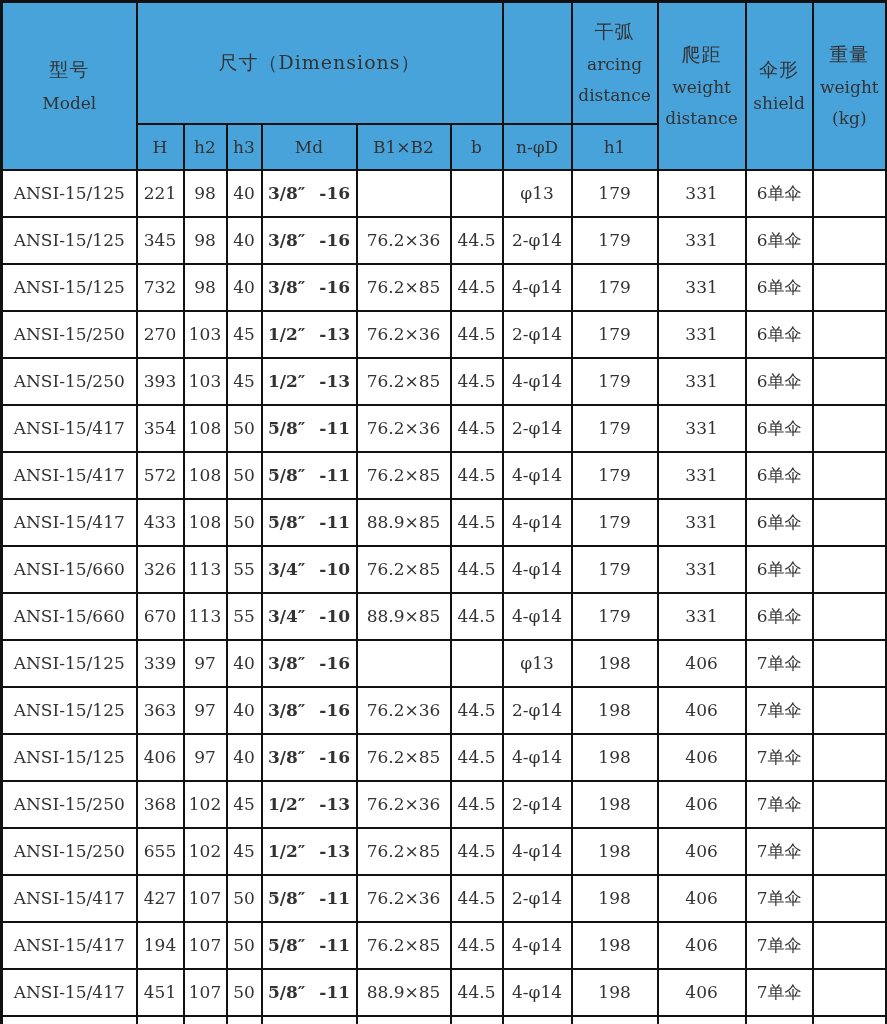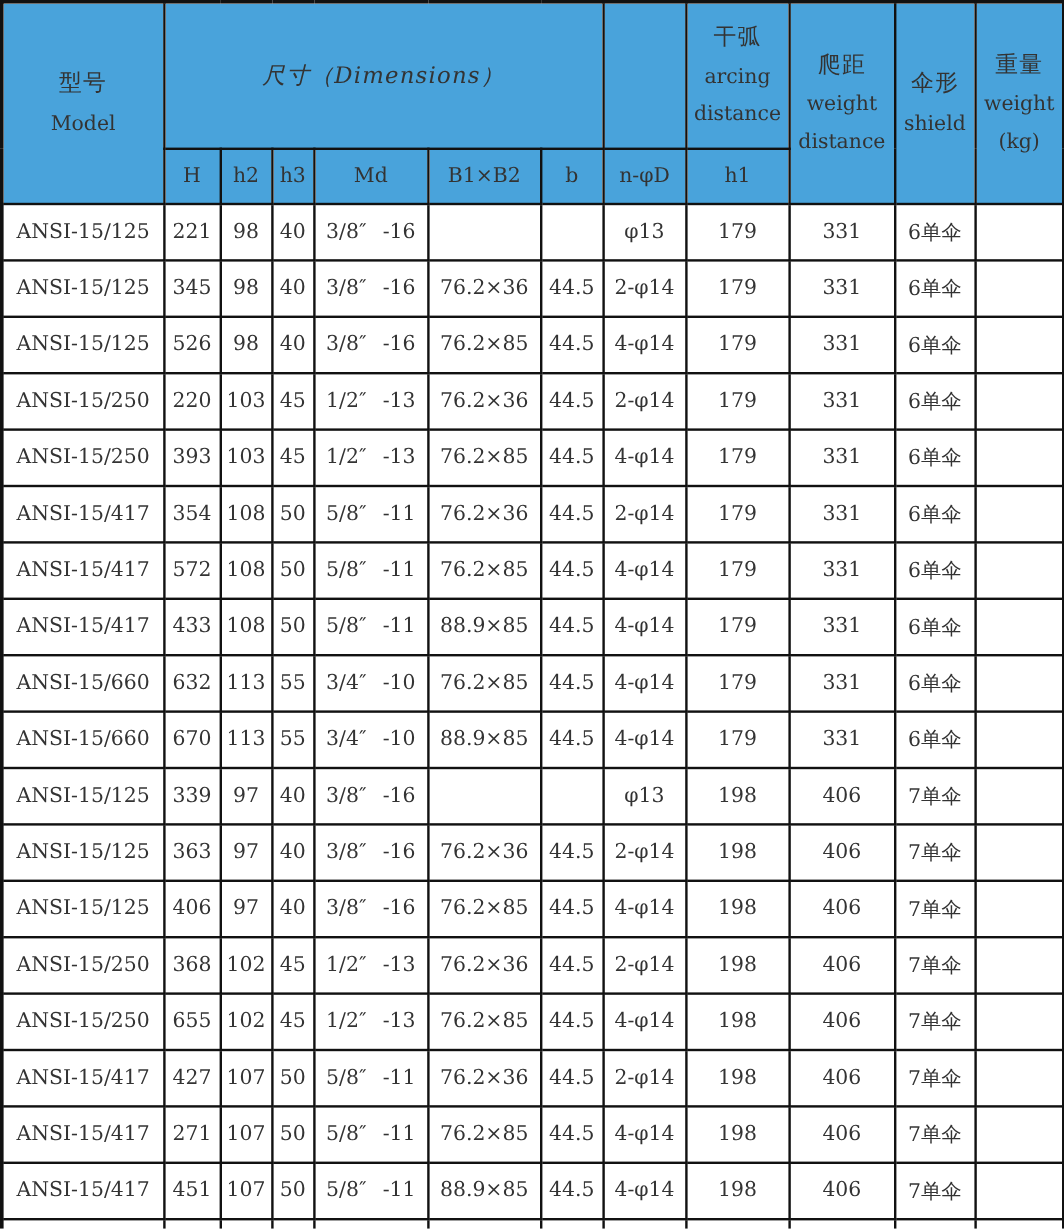--- a/index.html
+++ b/index.html
@@ -39,24 +39,24 @@
     color: #333333;
     font-size: 17px;
     padding-bottom: 6px;
   }
   tr.hr1 { height: 122px; }
   tr.hr2 { height: 46px; }
   tbody tr { height: 47px; }
   .zh { font-size: 19px; letter-spacing: 1px; }
   .en { font-size: 17px; }
   .hstack div { line-height: 1.85; text-align: center; }
-  .dims-label { font-size: 19px; letter-spacing: 1px; font-style: italic; }
+  .dims-label { font-size: 19px; letter-spacing: 1px; }
   tr.hr2 th { font-size: 17px; }
   
-  tbody td:nth-child(5) { word-spacing: 8px; }
+  tbody td:nth-child(5) { word-spacing: 8px; font-weight: bold; }
 </style>
 </head>
 <body>
 
 <div class="page">
   <table class="spec">
     <colgroup>
       <col style="width:135px">
       <col style="width:47px">
       <col style="width:43px">
@@ -135,35 +135,35 @@
           <td>76.2×36</td>
           <td>44.5</td>
           <td>2-φ14</td>
           <td>179</td>
           <td>331</td>
           <td>6单伞</td>
           <td></td>
         </tr>
         <tr>
           <td>ANSI-15/125</td>
-          <td>526</td>
+          <td>732</td>
           <td>98</td>
           <td>40</td>
           <td>3/8″ -16</td>
           <td>76.2×85</td>
           <td>44.5</td>
           <td>4-φ14</td>
           <td>179</td>
           <td>331</td>
           <td>6单伞</td>
           <td></td>
         </tr>
         <tr>
           <td>ANSI-15/250</td>
-          <td>220</td>
+          <td>270</td>
           <td>103</td>
           <td>45</td>
           <td>1/2″ -13</td>
           <td>76.2×36</td>
           <td>44.5</td>
           <td>2-φ14</td>
           <td>179</td>
           <td>331</td>
           <td>6单伞</td>
           <td></td>
@@ -219,21 +219,21 @@
           <td>88.9×85</td>
           <td>44.5</td>
           <td>4-φ14</td>
           <td>179</td>
           <td>331</td>
           <td>6单伞</td>
           <td></td>
         </tr>
         <tr>
           <td>ANSI-15/660</td>
-          <td>632</td>
+          <td>326</td>
           <td>113</td>
           <td>55</td>
           <td>3/4″ -10</td>
           <td>76.2×85</td>
           <td>44.5</td>
           <td>4-φ14</td>
           <td>179</td>
           <td>331</td>
           <td>6单伞</td>
           <td></td>
@@ -331,21 +331,21 @@
           <td>76.2×36</td>
           <td>44.5</td>
           <td>2-φ14</td>
           <td>198</td>
           <td>406</td>
           <td>7单伞</td>
           <td></td>
         </tr>
         <tr>
           <td>ANSI-15/417</td>
-          <td>271</td>
+          <td>194</td>
           <td>107</td>
           <td>50</td>
           <td>5/8″ -11</td>
           <td>76.2×85</td>
           <td>44.5</td>
           <td>4-φ14</td>
           <td>198</td>
           <td>406</td>
           <td>7单伞</td>
           <td></td>

